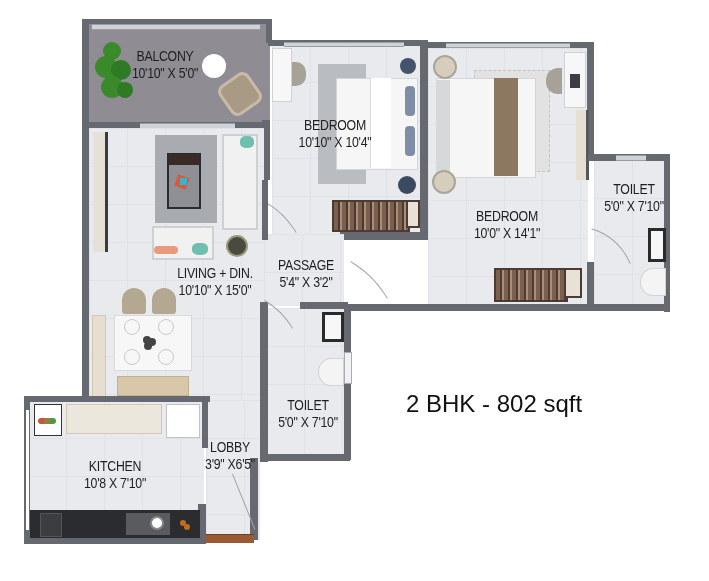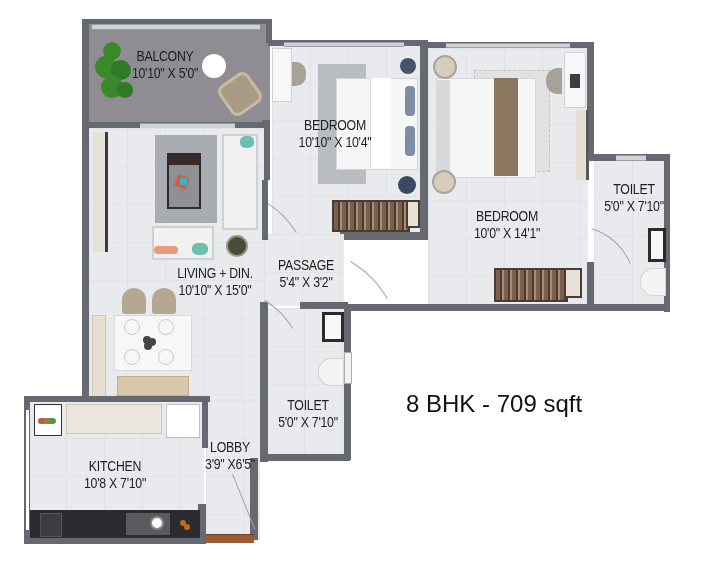--- a/index.html
+++ b/index.html
@@ -190,14 +190,14 @@
   </div>
   <div class="label" style="left:60px;top:458px;width:110px;">
     <div>KITCHEN</div>
     <div>10'8 X 7'10"</div>
   </div>
   <div class="label" style="left:190px;top:439px;width:80px;">
     <div>LOBBY</div>
     <div>3'9" X6'5"</div>
   </div>
 
-  <div class="title" style="left:406px;top:390px;">8 BHK - 709 sqft</div>
+  <div class="title" style="left:406px;top:390px;">2 BHK - 802 sqft</div>
 </div>
 
 </body></html>

